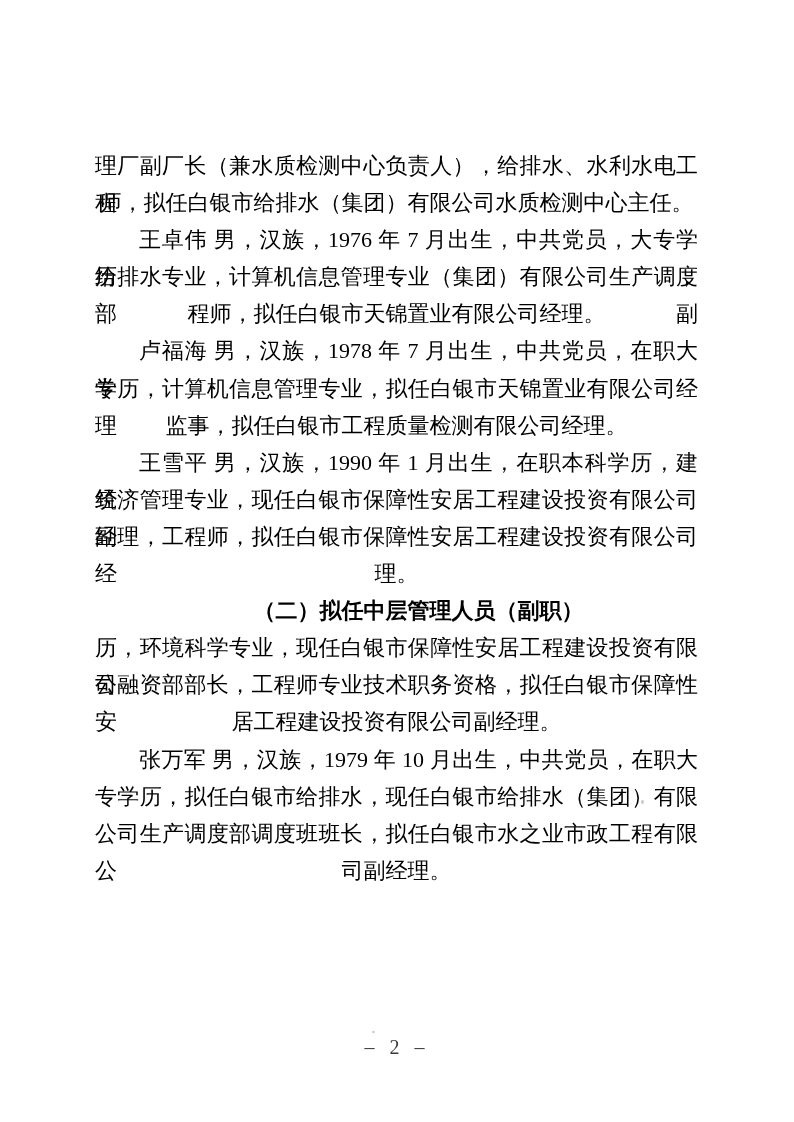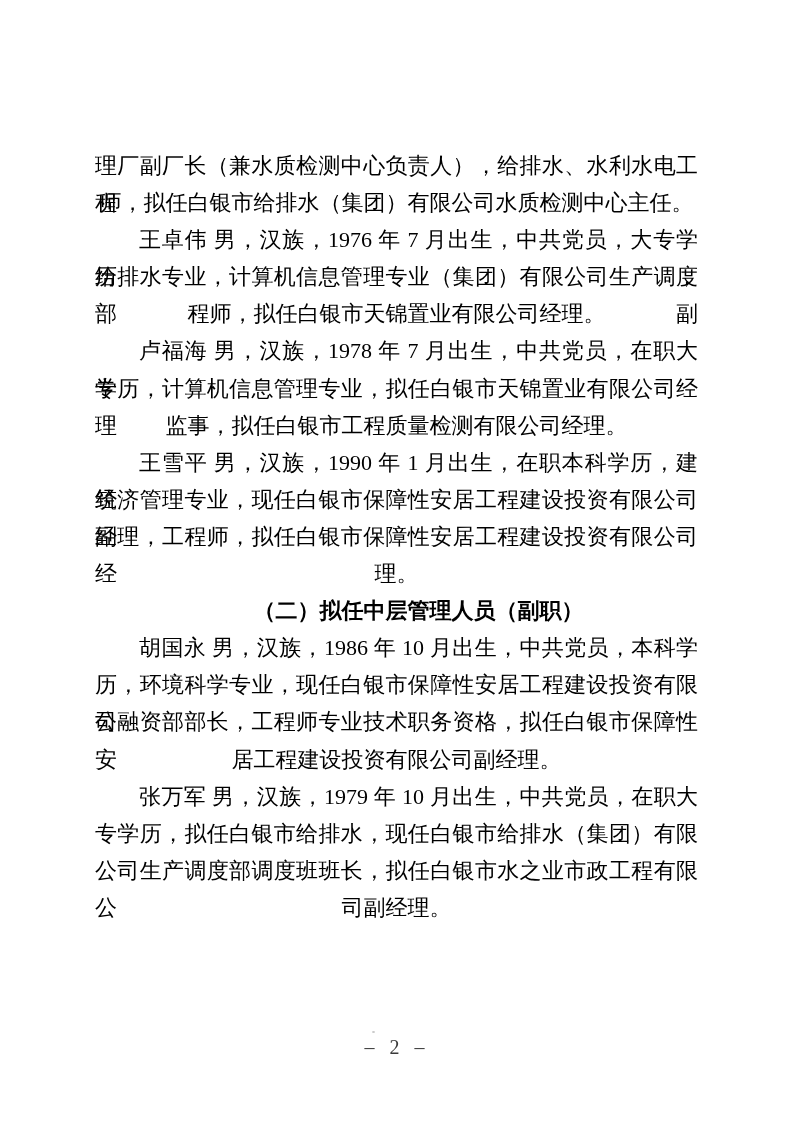--- a/index.html
+++ b/index.html
@@ -80,21 +80,20 @@
     <div class="line justify">给排水专业，计算机信息管理专业（集团）有限公司生产调度部副</div>
     <div class="line">程师，拟任白银市天锦置业有限公司经理。</div>
     <div class="line justify indent">卢福海 男，汉族，1978 年 7 月出生，中共党员，在职大专</div>
     <div class="line justify">学历，计算机信息管理专业，拟任白银市天锦置业有限公司经理</div>
     <div class="line">监事，拟任白银市工程质量检测有限公司经理。</div>
     <div class="line justify indent">王雪平 男，汉族，1990 年 1 月出生，在职本科学历，建筑</div>
     <div class="line justify">经济管理专业，现任白银市保障性安居工程建设投资有限公司副</div>
     <div class="line justify">经理，工程师，拟任白银市保障性安居工程建设投资有限公司经</div>
     <div class="line">理。</div>
     <div class="line bold indent">（二）拟任中层管理人员（副职）</div>
-    <div class="line justify indent">胡国永 男，汉族，1986 年 10 月出生，中共党员，本科学</div>
     <div class="line justify">历，环境科学专业，现任白银市保障性安居工程建设投资有限公</div>
     <div class="line justify">司融资部部长，工程师专业技术职务资格，拟任白银市保障性安</div>
     <div class="line">居工程建设投资有限公司副经理。</div>
     <div class="line justify indent">张万军 男，汉族，1979 年 10 月出生，中共党员，在职大</div>
     <div class="line justify">专学历，拟任白银市给排水，现任白银市给排水（集团）有限</div>
     <div class="line justify">公司生产调度部调度班班长，拟任白银市水之业市政工程有限公</div>
     <div class="line">司副经理。</div>
   </div>
 
   <div class="footer">– 2 –</div>

